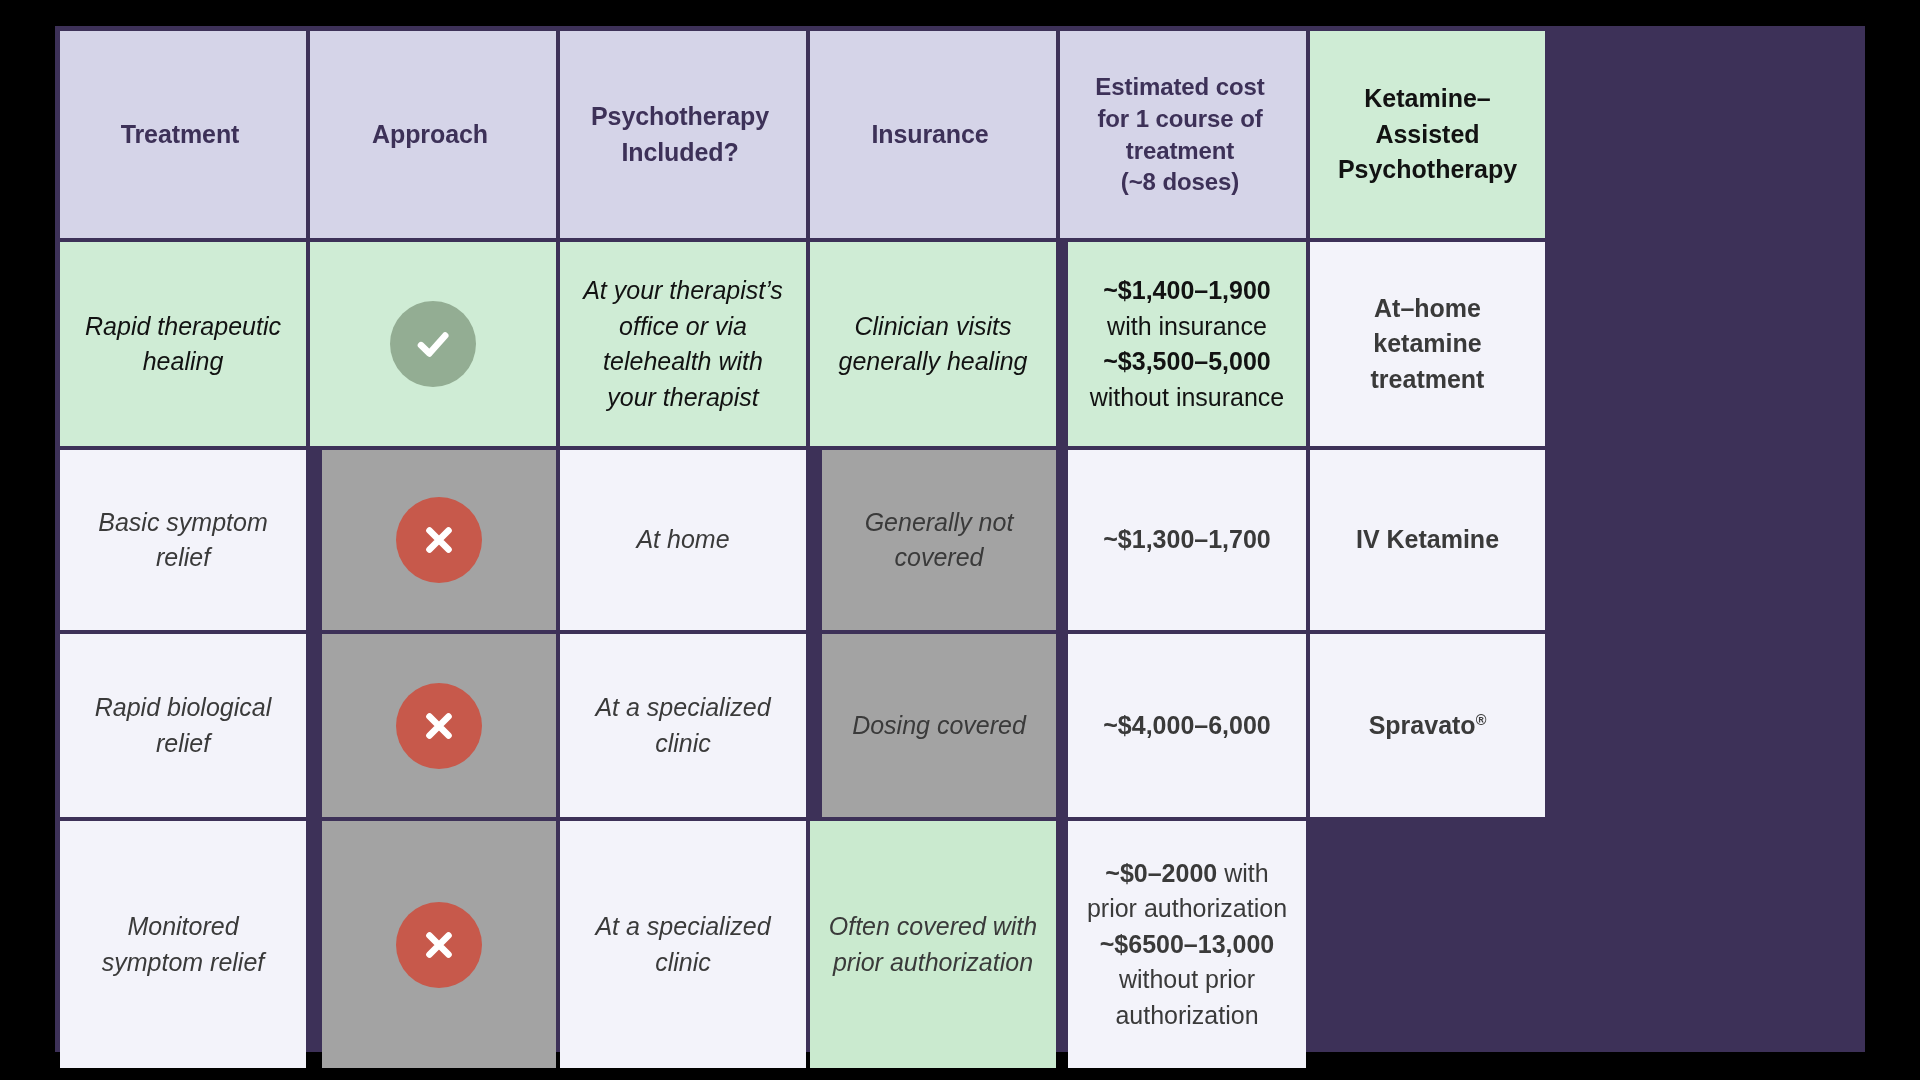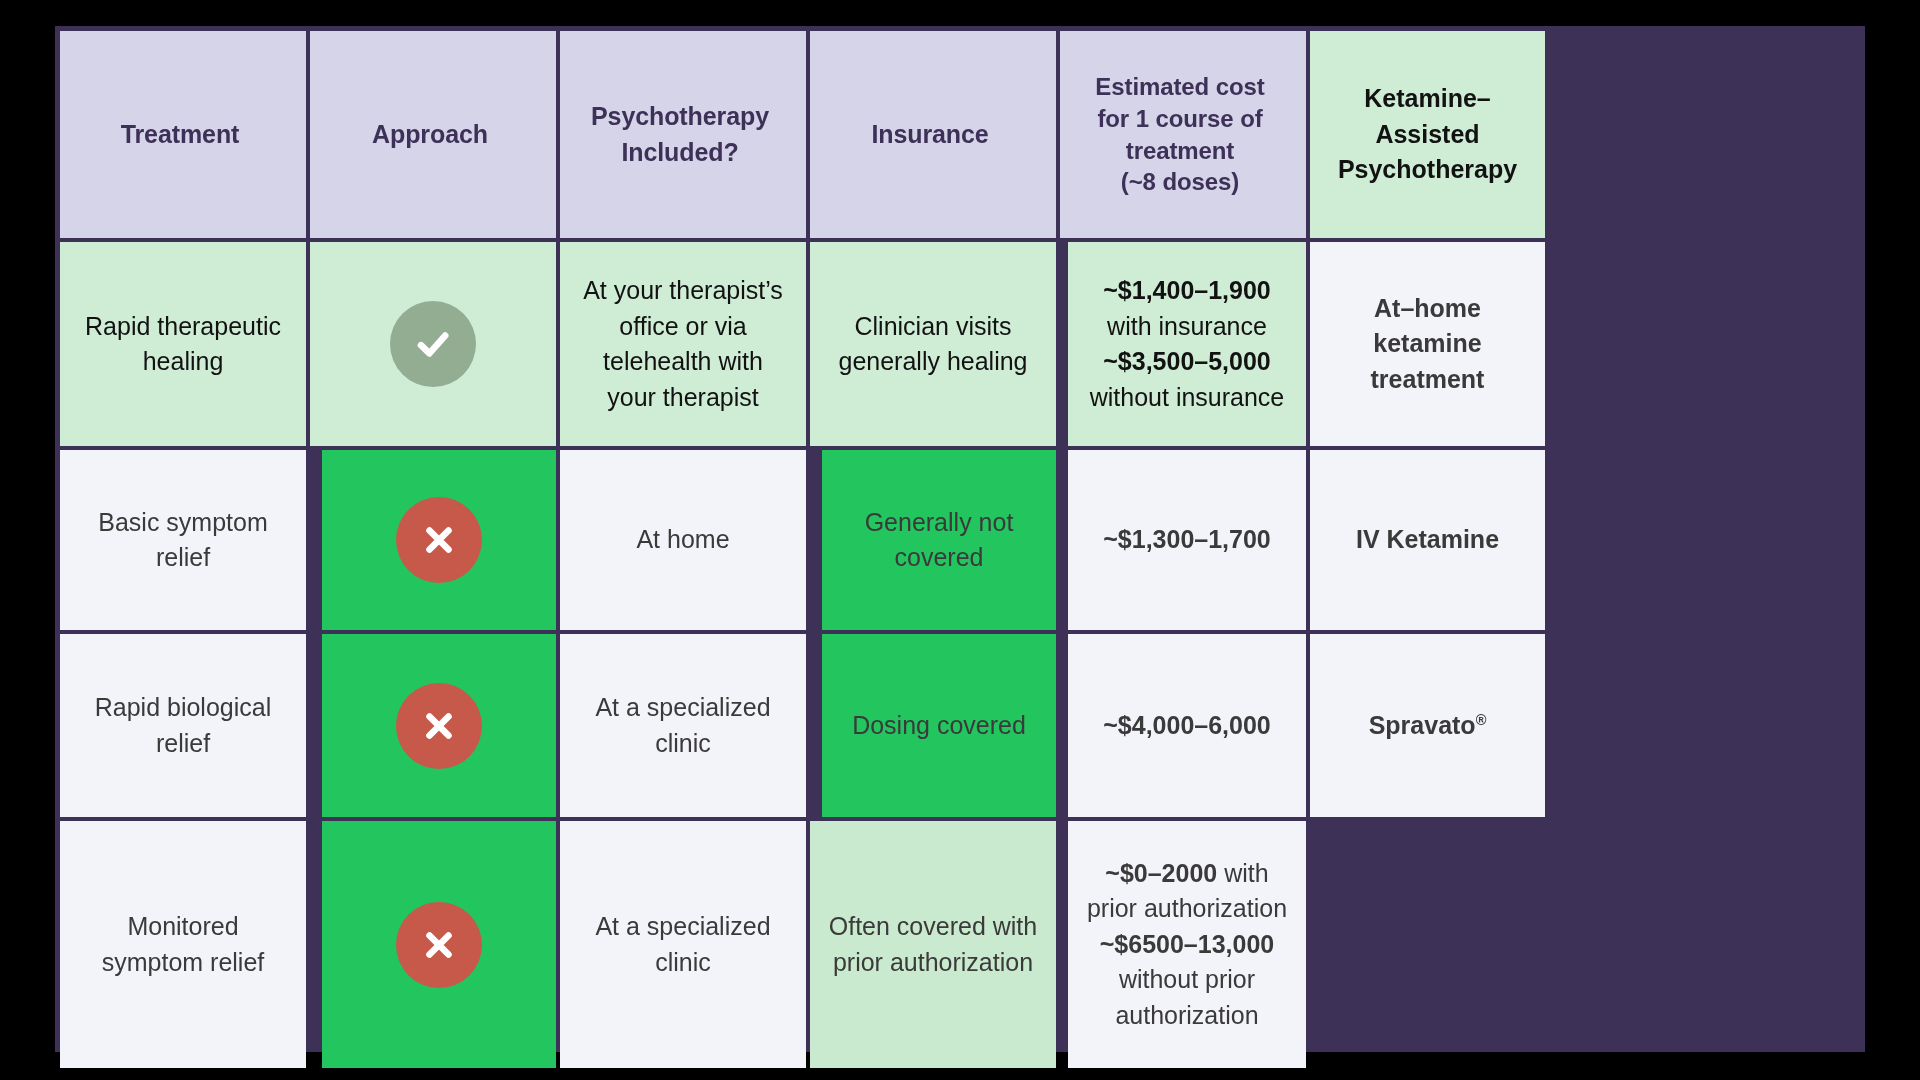--- a/index.html
+++ b/index.html
@@ -51,23 +51,23 @@
   }
   .cell.header.tall {
     font-size: 24px;
     line-height: 1.33;
   }
 
   
   .cell.tint-green      { background: #cfecd5; color: #121212; }
   .cell.tint-green-2    { background: #caeacf; color: #3a3a3a; align-items: center; }
   .cell.tint-neutral    { background: #f3f3fa; color: #3a3a3a; }
-  .cell.tint-pink       { background: #22c55e; color: #3a3a3a; margin-left: 12px; }
-
-  .cell.body-text { font-size: 25px; }
+  .cell.tint-pink       { background: #a3a3a3; color: #3a3a3a; margin-left: 12px; }
+
+  .cell.body-text { font-size: 25px; font-style: italic; }
   .cell.label     { font-weight: bold; font-size: 25px; justify-content: center; }
   .cell.cost      { font-size: 25px; margin-left: 8px; }
 
   .cost .amt { font-weight: bold; white-space: nowrap; }
   .cost .line { display: block; }
   .cost .qual { font-weight: normal; }
 
   .reg {
     font-size: 0.58em;
     vertical-align: super;

